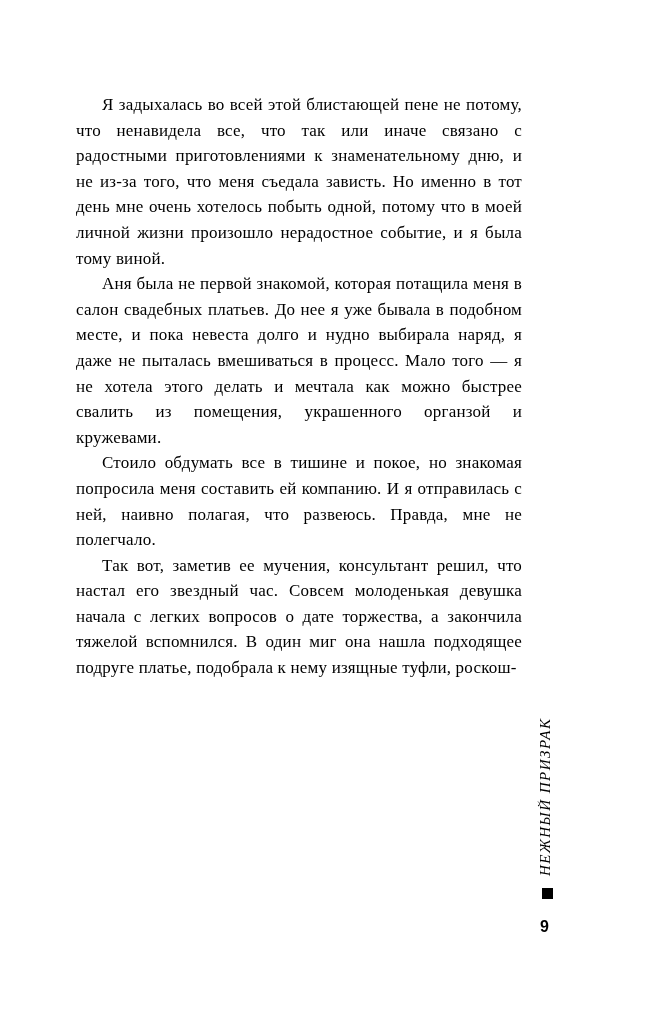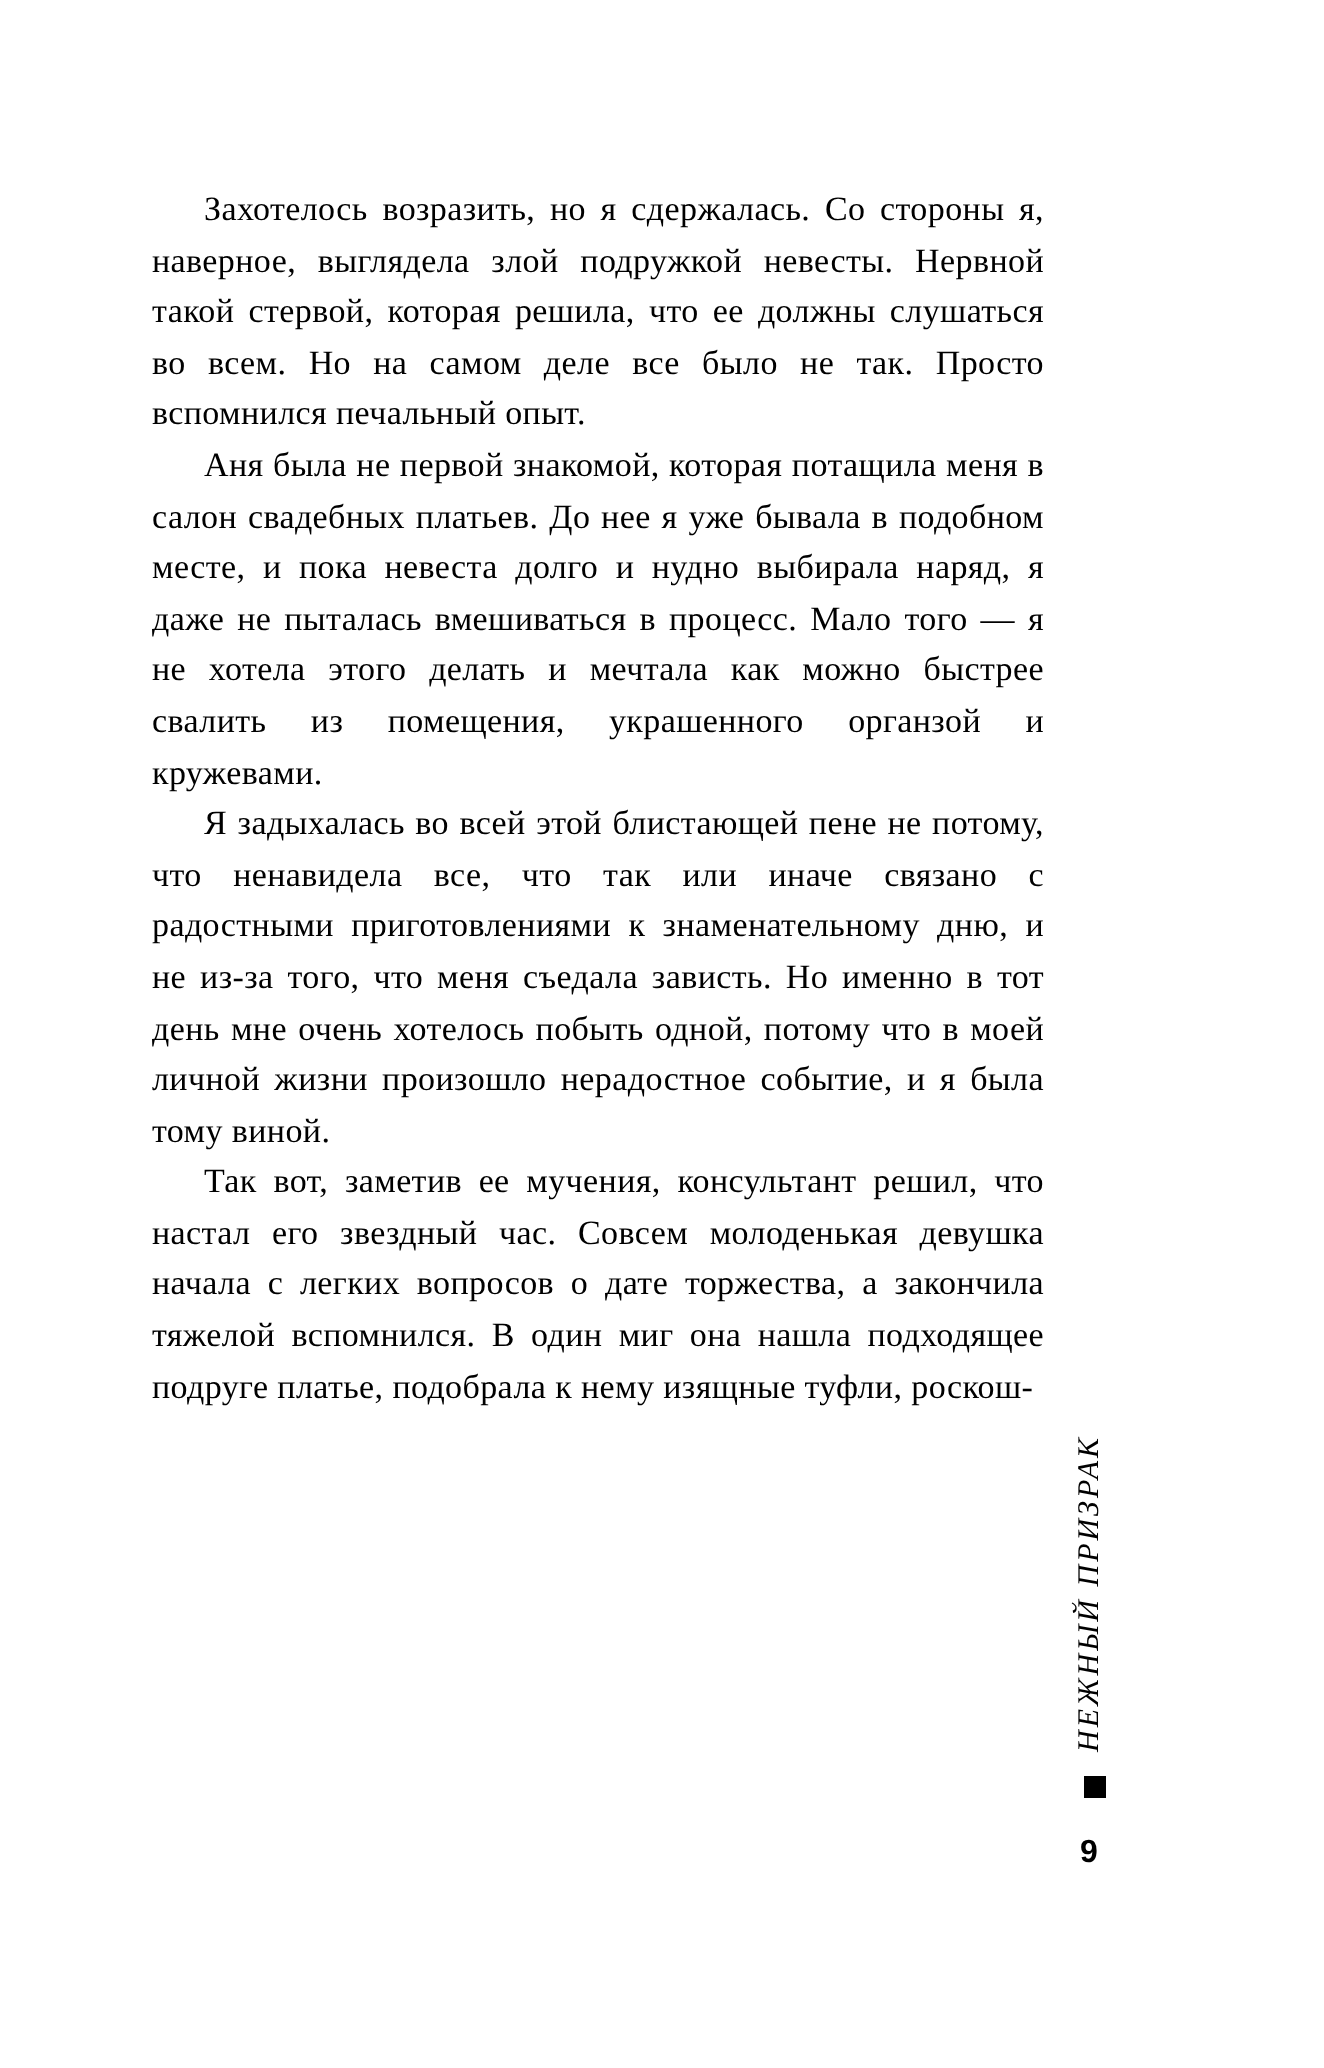--- a/index.html
+++ b/index.html
@@ -60,23 +60,23 @@
     font-weight: bold;
     font-family: "Liberation Sans", sans-serif;
   }
 </style>
 </head>
 <body>
 
 <div class="book-page">
 
   <div class="text-block">
-    <p>Захотелось возразить, но я сдержалась. Со стороны я, наверное, выглядела злой подружкой невесты. Нервной такой стервой, которая решила, что ее должны слушаться во всем. Но на самом деле все было не так. Просто вспомнился печальный опыт.</p>
+    <p>Я задыхалась во всей этой блистающей пене не потому, что ненавидела все, что так или иначе связано с радостными приготовлениями к знаменательному дню, и не из-за того, что меня съедала зависть. Но именно в тот день мне очень хотелось побыть одной, потому что в моей личной жизни произошло нерадостное событие, и я была тому виной.</p>
     <p>Аня была не первой знакомой, которая потащила меня в салон свадебных платьев. До нее я уже бывала в подобном месте, и пока невеста долго и нудно выбирала наряд, я даже не пыталась вмешиваться в процесс. Мало того — я не хотела этого делать и мечтала как можно быстрее свалить из помещения, украшенного органзой и кружевами.</p>
-    <p>Я задыхалась во всей этой блистающей пене не потому, что ненавидела все, что так или иначе связано с радостными приготовлениями к знаменательному дню, и не из-за того, что меня съедала зависть. Но именно в тот день мне очень хотелось побыть одной, потому что в моей личной жизни произошло нерадостное событие, и я была тому виной.</p>
+    <p>Стоило обдумать все в тишине и покое, но знакомая попросила меня составить ей компанию. И я отправилась с ней, наивно полагая, что развеюсь. Правда, мне не полегчало.</p>
     <p>Так вот, заметив ее мучения, консультант решил, что настал его звездный час. Совсем молоденькая девушка начала с легких вопросов о дате торжества, а закончила тяжелой вспомнился. В один миг она нашла подходящее подруге платье, подобрала к нему изящные туфли, роскош-</p>
   </div>
 
   <div class="margin-title">НЕЖНЫЙ ПРИЗРАК</div>
 
   <div class="margin-square"></div>
 
   <div class="page-number">9</div>
 
 </div>

